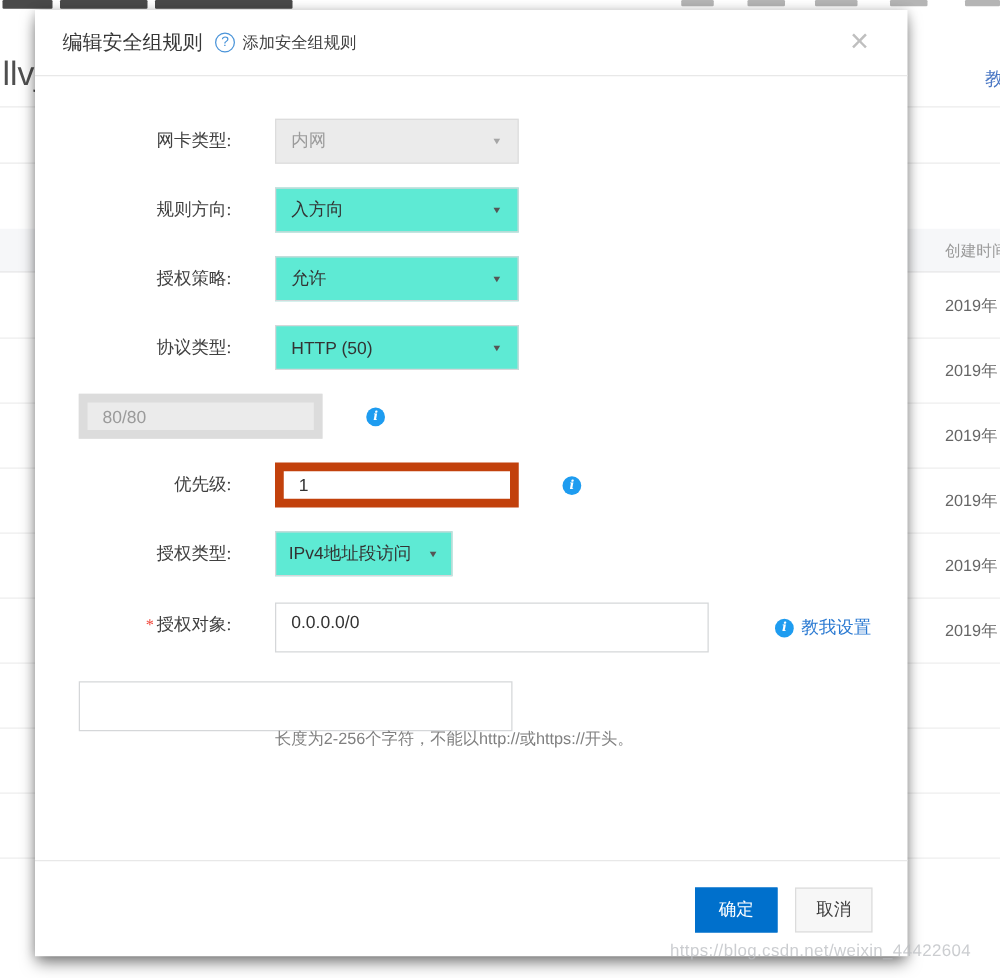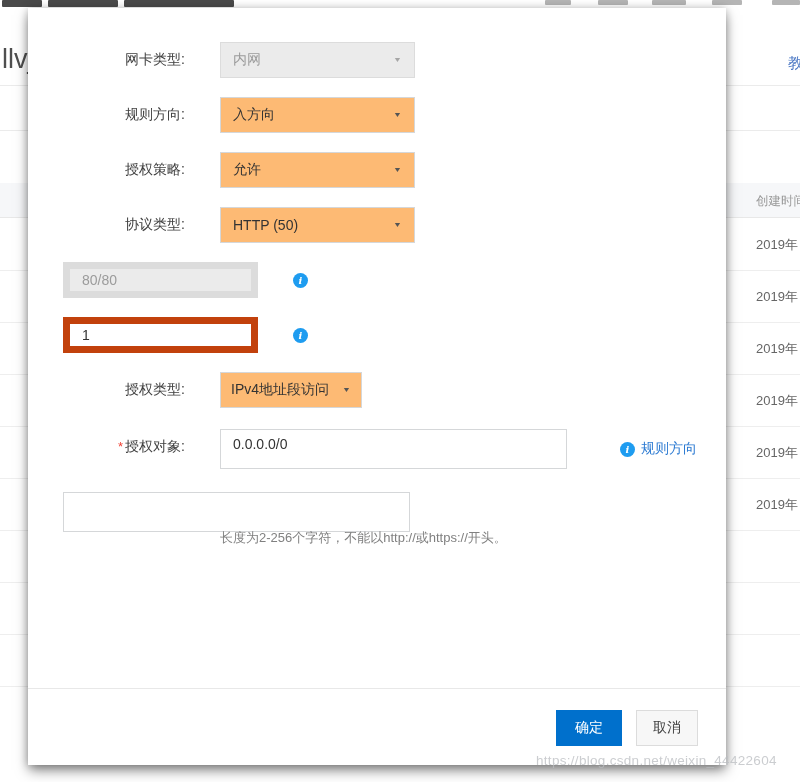--- a/index.html
+++ b/index.html
@@ -27,25 +27,25 @@
   .m-title { font-size:16px; color:#373737; }
   .help-circle { width:16px; height:16px; border:1px solid #4a94d9; border-radius:50%;
                  color:#4a94d9; font-size:11px; line-height:14px; text-align:center;
                  margin:0 6px 0 10px; flex:0 0 auto; cursor:pointer; }
   .m-subtitle { font-size:13px; color:#404040; }
   .m-close { margin-left:auto; margin-right:8px; font-size:20px; color:#bfbfbf;
              background:none; border:none; cursor:pointer; line-height:1; }
 
   .m-body { padding-top:34px; }
   .row { display:flex; margin-bottom:19px; }
-  .row-label { width:157px; text-align:right; padding-top:9px; font-size:14px; color:#404040; white-space:nowrap; }
+  .row-label { width:157px; text-align:right; padding-top:9px; font-size:14px; color:#404040; white-space:nowrap;font-family:Liberation Serif, serif; }
   .req { color:#f04134; margin-right:2px; font-size:13px; }
   .row-ctl { margin-left:35px; display:flex; align-items:center; }
 
-  .sel { width:195px; height:36px; border:1px solid #d5d7d9; background:#fdba74;
+  .sel { width:195px; height:36px; border:1px solid #d5d7d9; background:#5eead4;
          display:flex; align-items:center; justify-content:space-between;
          padding:0 12px; font-size:14px; color:#333; cursor:pointer; }
   .sel.narrow { width:142px; padding:0 10px; }
   .sel.disabled { background:#ebebeb; color:#9b9b9b; border-color:#dcdcdc; cursor:default; }
   .caret { font-size:9px; color:#555; transform:scaleY(.8); }
   .sel.disabled .caret { color:#a6a6a6; }
 
   .inp { width:195px; height:36px; border:7px solid #c2410c; padding:0 12px;
          font-size:14px; color:#333; font-family:inherit; }
   .inp:disabled { background:#ebebeb; color:#9b9b9b; border-color:#dcdcdc; }
@@ -107,20 +107,26 @@
   <div class="rowline" style="top:426px"></div>
   <div class="rowline" style="top:478px"></div>
   <div class="rowline" style="top:530px"></div>
   <div class="rowline" style="top:582px"></div>
   <div class="rowline" style="top:634px"></div>
   <div class="rowline" style="top:686px"></div>
 </div>
 
 <div id="modal">
 
+  <div class="m-header">
+    <span class="m-title">编辑安全组规则</span>
+    <span class="help-circle">?</span>
+    <span class="m-subtitle">添加安全组规则</span>
+    <button class="m-close">✕</button>
+  </div>
 
   <div class="m-body">
 
     <div class="row">
       <div class="row-label"><span>网卡类型:</span></div>
       <div class="row-ctl">
         <div class="sel disabled">
           <span>内网</span>
           <span class="caret">▼</span>
         </div>
@@ -158,20 +164,21 @@
     </div>
 
     <div class="row">
       <div class="row-ctl">
         <input class="inp" disabled="" value="80/80" style="">
         <span class="info-dot gap35">i</span>
       </div>
     </div>
 
     <div class="row">
+      <div class="row-label"><span>优先级:</span></div>
       <div class="row-ctl">
         <input class="inp" value="1" style="">
         <span class="info-dot gap35">i</span>
       </div>
     </div>
 
     <div class="row" style="margin-bottom:21px">
       <div class="row-label"><span>授权类型:</span></div>
       <div class="row-ctl">
         <div class="sel narrow">
@@ -181,21 +188,21 @@
       </div>
     </div>
 
     <div class="row" style="margin-bottom:23px">
       <div class="row-label">
         <span class="req">*</span><span>授权对象:</span>
       </div>
       <div class="row-ctl">
         <textarea class="ta" style="">0.0.0.0/0</textarea>
         <span class="info-dot gap53">i</span>
-        <a class="teach-link" href="#">规则方向</a>
+        <a class="teach-link" href="#">教我设置</a>
       </div>
     </div>
 
     <div class="row" style="margin-bottom:8px">
       <div class="row-ctl">
         <textarea class="ta" style=""></textarea>
       </div>
     </div>
 
     <div class="hint">长度为2-256个字符，不能以http://或https://开头。</div>

